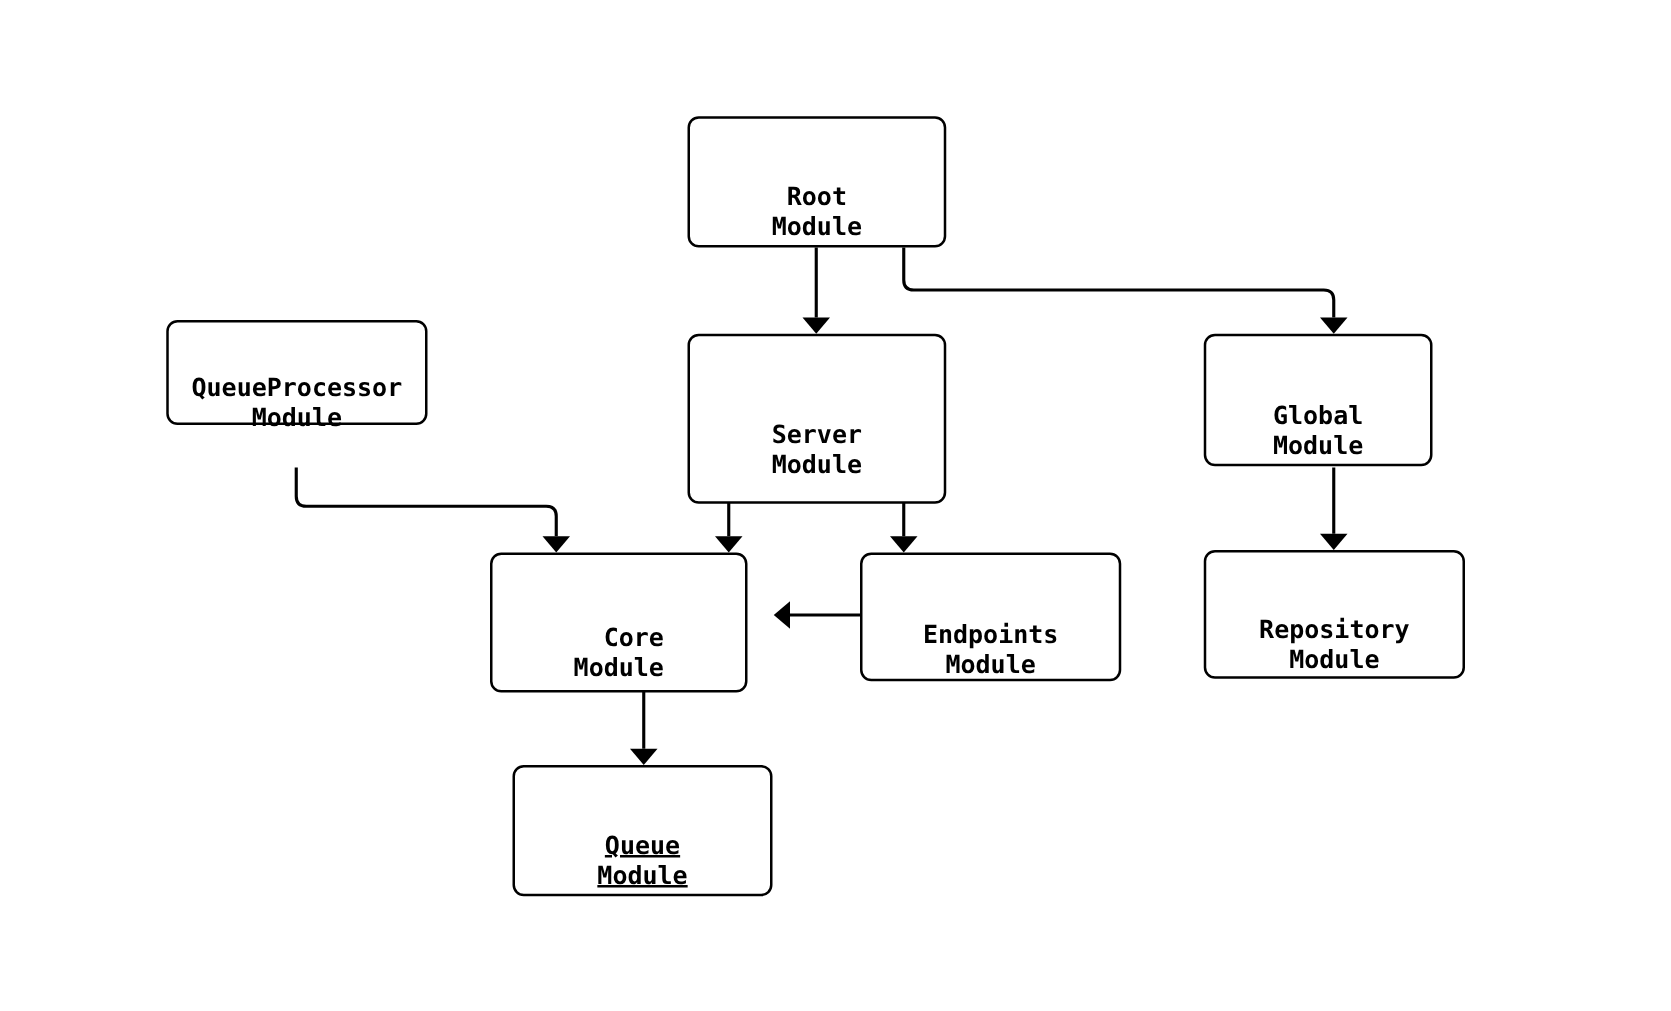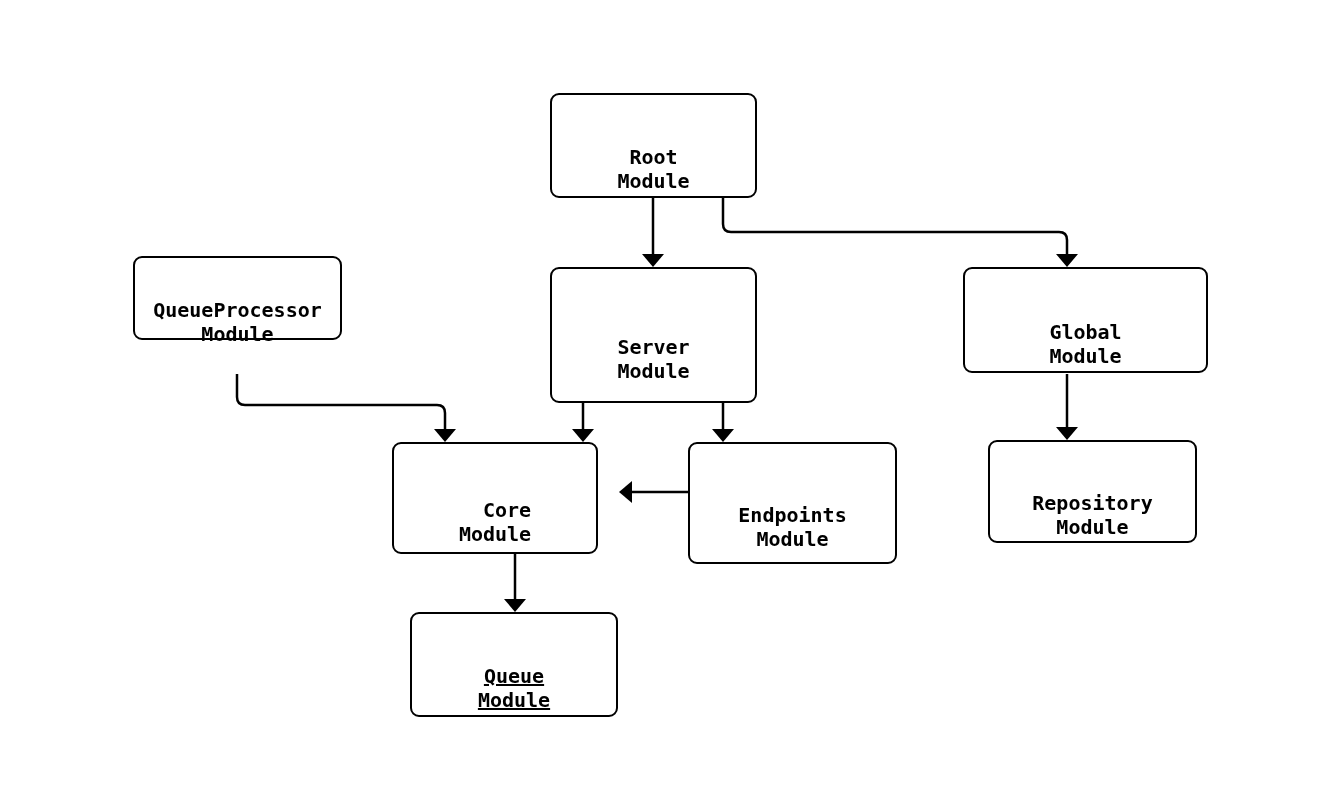--- a/index.html
+++ b/index.html
@@ -48,24 +48,24 @@
     line-height:1.2;
     color:var(--stroke);
   }
   .node .label{
     white-space:pre-line;
     margin-top:47px;
   }
   .n-root        {left:550px; top:93px;  width:207px; height:105px;}
   .n-qproc       {left:133px; top:256px; width:209px; height:84px;}
   .n-server      {left:550px; top:267px; width:207px; height:136px;}
-  .n-global      {left:963px; top:267px; width:245px; height:106px;text-align:center;}
+  .n-global      {left:963px; top:267px; width:183px; height:106px;text-align:center;}
   .n-core        {left:392px; top:442px; width:206px; height:112px;text-align:right;}
-  .n-endpoints   {left:688px; top:442px; width:209px; height:122px;}
-  .n-repository  {left:988px; top:440px; width:209px; height:103px;}
+  .n-endpoints   {left:688px; top:442px; width:209px; height:103px;align-items:flex-end;}
+  .n-repository  {left:963px; top:440px; width:209px; height:103px;}
   .n-queue       {left:410px; top:612px; width:208px; height:105px;text-decoration:underline;}
 </style>
 </head>
 <body>
 
 <div class="canvas">
 
   <svg class="edges" viewBox="0 0 1337 809" xmlns="http://www.w3.org/2000/svg" aria-hidden="true">
 
     <g>

